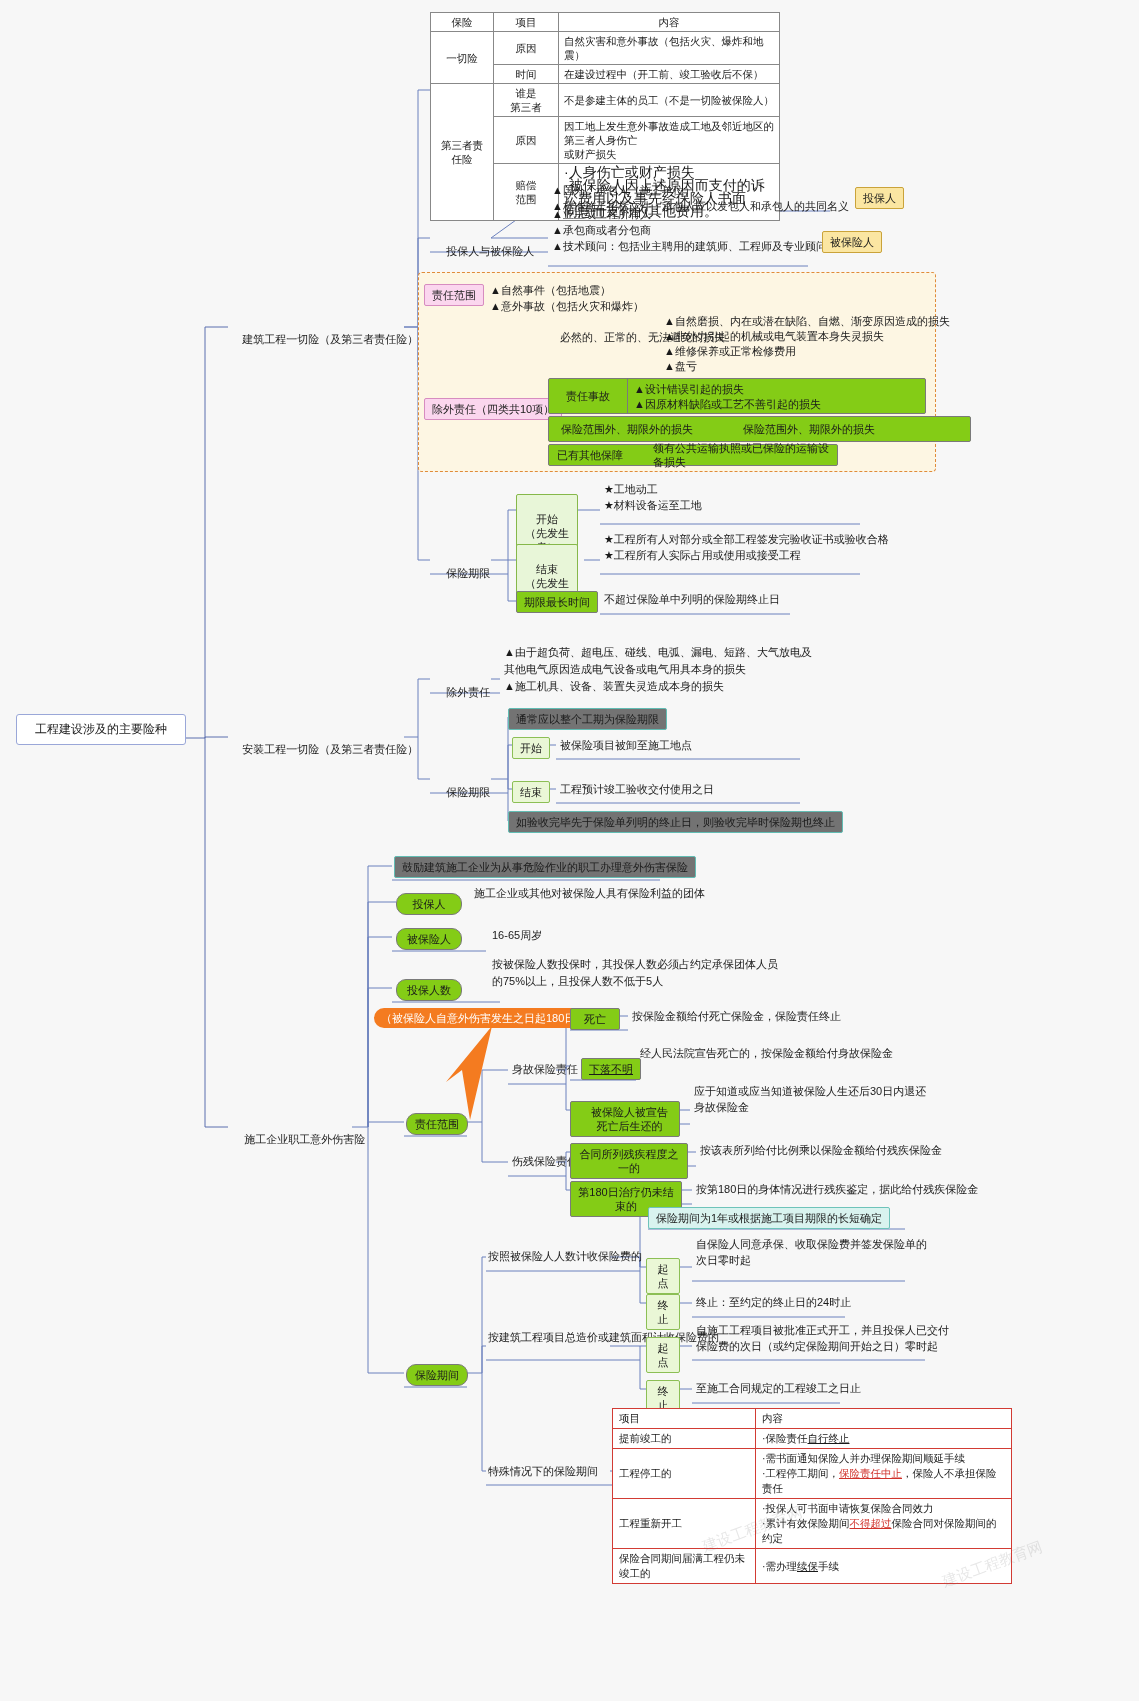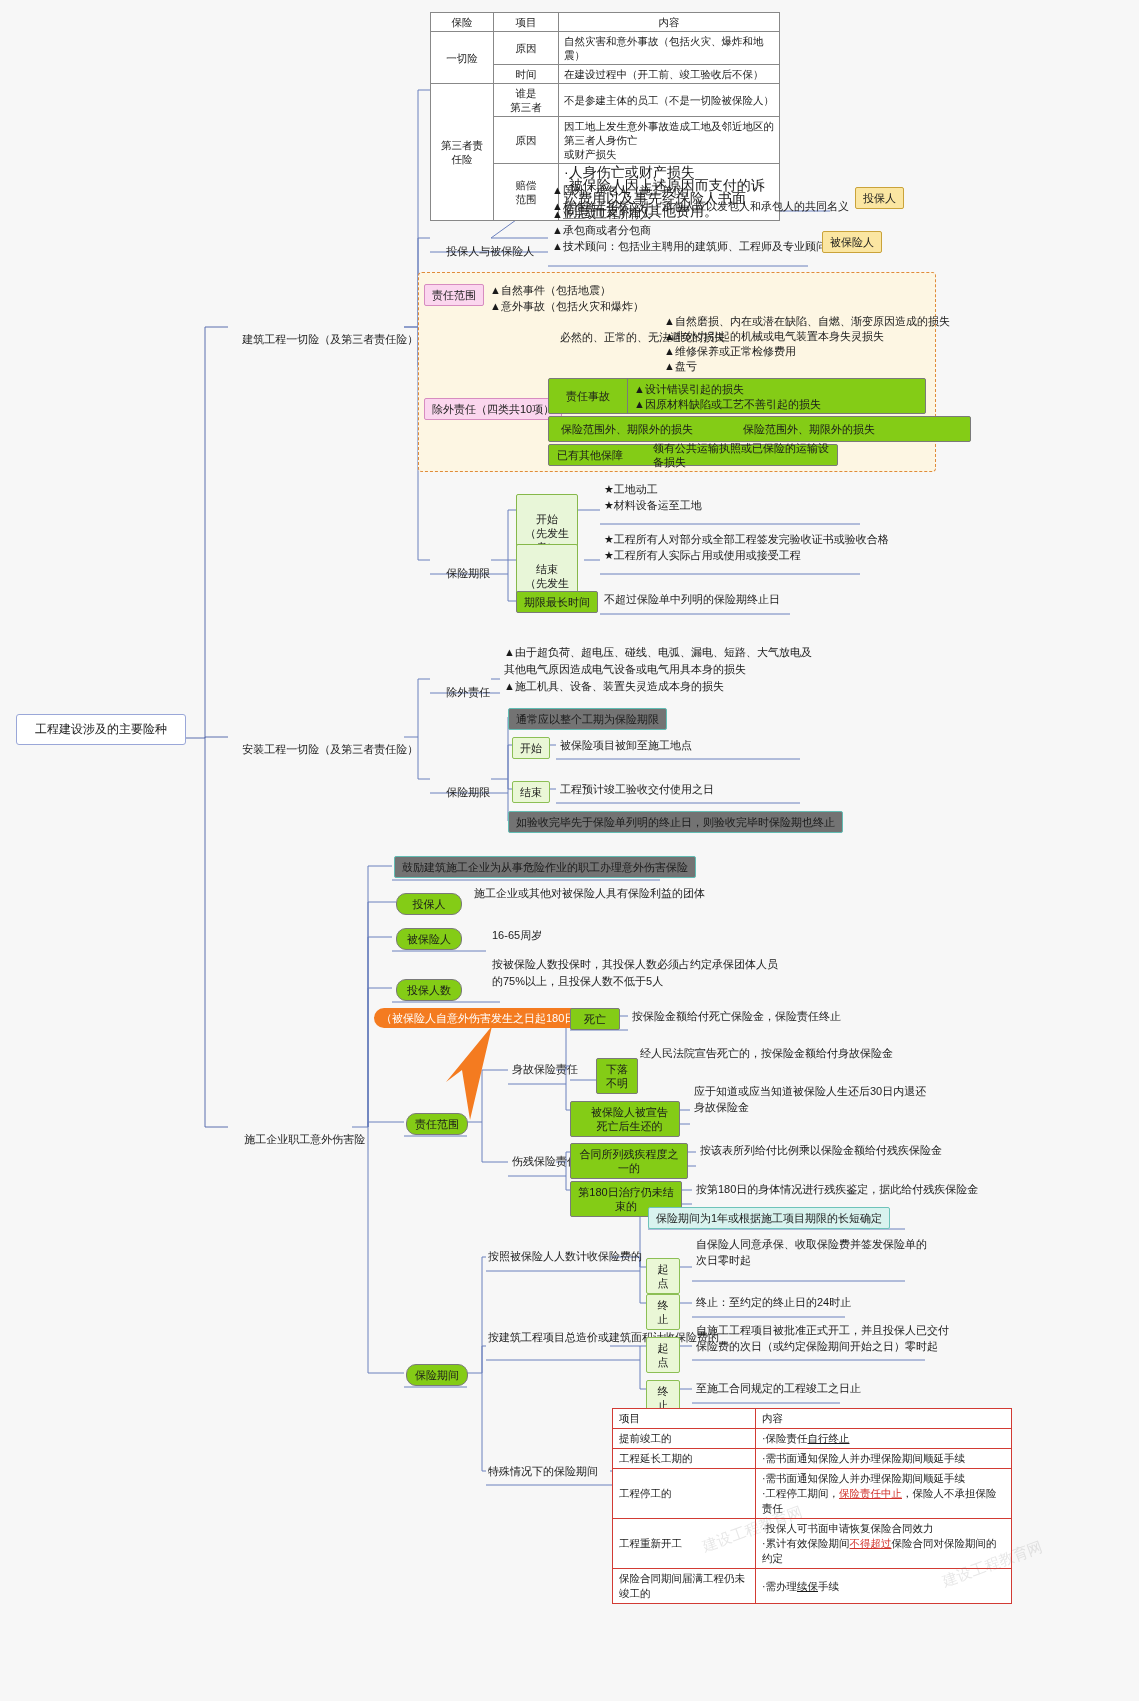--- a/index.html
+++ b/index.html
@@ -318,21 +318,21 @@
   </div>
   <svg class="lines" style="z-index:2;">
     <polygon points="492,1026 470,1120 462,1070 446,1082" fill="#f47b20"></polygon>
   </svg>
 
   <div class="node txt" style="left:512px;top:1062px;">身故保险责任</div>
   <div class="node box" style="left:570px;top:1008px;width:50px;text-align:center;">
     <span>死亡</span>
   </div>
   <div class="node txt" style="left:632px;top:1009px;">按保险金额给付死亡保险金，保险责任终止</div>
-  <div class="node box" style="left:596px;top:1058px;width:42px;text-align:center;">
+  <div class="node box" style="left:581px;top:1058px;width:60px;text-align:center;text-decoration:underline;">
     <span>下落不明</span>
   </div>
   <div class="node txt" style="left:640px;top:1046px;">经人民法院宣告死亡的，按保险金额给付身故保险金</div>
   <div class="node box" style="left:570px;top:1101px;width:110px;text-align:center;padding-left:16px;">
     <span>被保险人被宣告死亡后生还的</span>
   </div>
   <div class="node txt" style="left:694px;top:1083px;line-height:16px;">应于知道或应当知道被保险人生还后30日内退还
 身故保险金</div>
 
   <div class="node txt" style="left:512px;top:1154px;">伤残保险责任</div>
@@ -380,24 +380,20 @@
     <tbody>
         <tr>
       <td class="c" style="width:130px;">项目</td>
       <td class="c">内容</td>
     </tr>
     <tr>
       <td>提前竣工的</td>
       <td>·保险责任<span class="u">自行终止</span></td>
     </tr>
     <tr>
-      <td>工程延长工期的</td>
-      <td>·需书面通知保险人并办理保险期间顺延手续</td>
-    </tr>
-    <tr>
       <td>工程停工的</td>
       <td>·需书面通知保险人并办理保险期间顺延手续<br>·工程停工期间，<span class="u red">保险责任中止</span>，保险人不承担保险责任</td>
     </tr>
     <tr>
       <td>工程重新开工</td>
       <td>·投保人可书面申请恢复保险合同效力<br>·累计有效保险期间<span class="u red">不得超过</span>保险合同对保险期间的约定</td>
     </tr>
     <tr>
       <td>保险合同期间届满工程仍未竣工的</td>
       <td>·需办理<span class="u">续保</span>手续</td>

